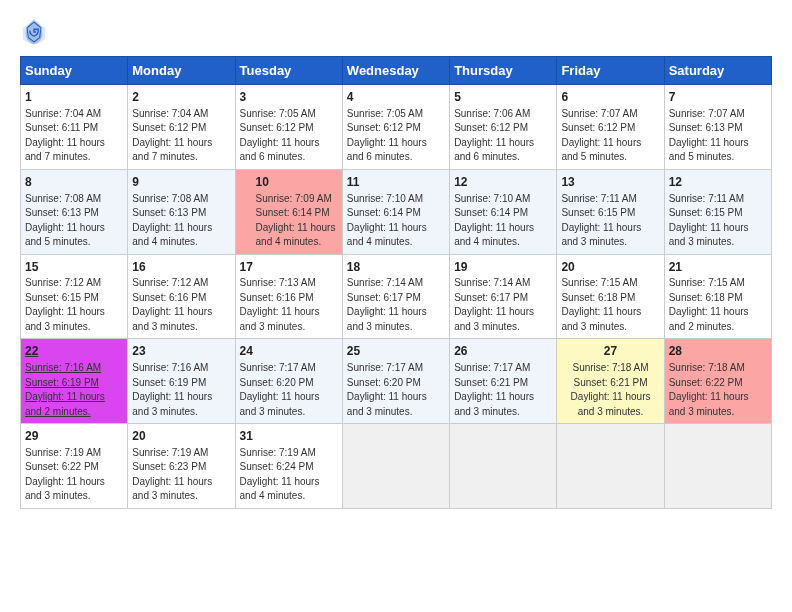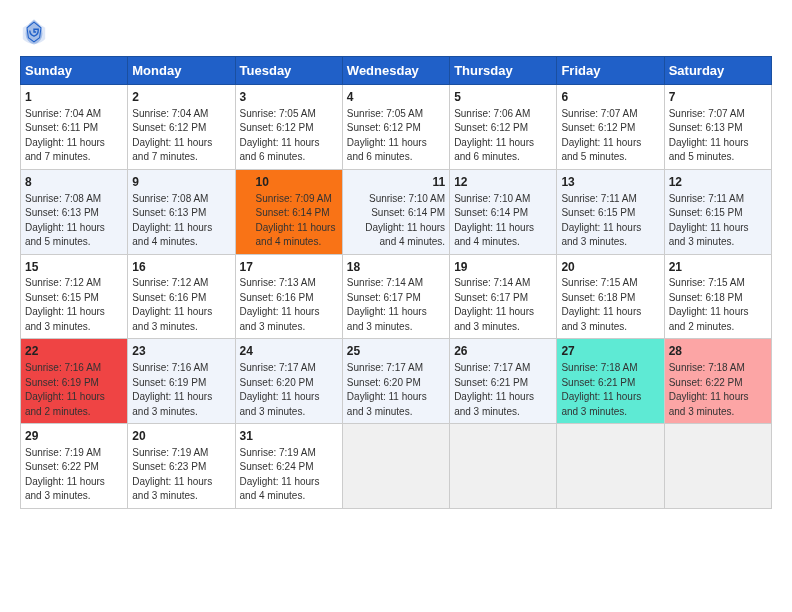--- a/index.html
+++ b/index.html
@@ -164,25 +164,25 @@
         </tr>
         <tr>
           <td style="background: rgb(240, 244, 251);">
             <span class="day-number">8</span>
             <div class="day-info">Sunrise: 7:08 AM<br>Sunset: 6:13 PM<br>Daylight: 11 hours<br>and 5 minutes.</div>
           </td>
           <td style="background: rgb(240, 244, 251);">
             <span class="day-number">9</span>
             <div class="day-info">Sunrise: 7:08 AM<br>Sunset: 6:13 PM<br>Daylight: 11 hours<br>and 4 minutes.</div>
           </td>
-          <td style="background: #f97316; padding-left: 20px;">
+          <td style="background: #fca5a5; padding-left: 20px;">
             <span class="day-number">10</span>
             <div class="day-info">Sunrise: 7:09 AM<br>Sunset: 6:14 PM<br>Daylight: 11 hours<br>and 4 minutes.</div>
           </td>
-          <td style="background: rgb(240, 244, 251); text-align: right;">
+          <td style="background: rgb(240, 244, 251);">
             <span class="day-number">11</span>
             <div class="day-info">Sunrise: 7:10 AM<br>Sunset: 6:14 PM<br>Daylight: 11 hours<br>and 4 minutes.</div>
           </td>
           <td style="background: rgb(240, 244, 251);">
             <span class="day-number">12</span>
             <div class="day-info">Sunrise: 7:10 AM<br>Sunset: 6:14 PM<br>Daylight: 11 hours<br>and 4 minutes.</div>
           </td>
           <td style="background: rgb(240, 244, 251);">
             <span class="day-number">13</span>
             <div class="day-info">Sunrise: 7:11 AM<br>Sunset: 6:15 PM<br>Daylight: 11 hours<br>and 3 minutes.</div>
@@ -216,41 +216,41 @@
           <td>
             <span class="day-number">20</span>
             <div class="day-info">Sunrise: 7:15 AM<br>Sunset: 6:18 PM<br>Daylight: 11 hours<br>and 3 minutes.</div>
           </td>
           <td>
             <span class="day-number">21</span>
             <div class="day-info">Sunrise: 7:15 AM<br>Sunset: 6:18 PM<br>Daylight: 11 hours<br>and 2 minutes.</div>
           </td>
         </tr>
         <tr>
-          <td style="background: #ef4444;">
+          <td style="background: #d946ef; text-decoration: underline;">
             <span class="day-number">22</span>
             <div class="day-info">Sunrise: 7:16 AM<br>Sunset: 6:19 PM<br>Daylight: 11 hours<br>and 2 minutes.</div>
           </td>
           <td style="background: rgb(240, 244, 251);">
             <span class="day-number">23</span>
             <div class="day-info">Sunrise: 7:16 AM<br>Sunset: 6:19 PM<br>Daylight: 11 hours<br>and 3 minutes.</div>
           </td>
           <td style="background: rgb(240, 244, 251);">
             <span class="day-number">24</span>
             <div class="day-info">Sunrise: 7:17 AM<br>Sunset: 6:20 PM<br>Daylight: 11 hours<br>and 3 minutes.</div>
           </td>
           <td style="background: rgb(240, 244, 251); margin-top: 8px;">
             <span class="day-number">25</span>
             <div class="day-info">Sunrise: 7:17 AM<br>Sunset: 6:20 PM<br>Daylight: 11 hours<br>and 3 minutes.</div>
           </td>
           <td style="background: rgb(240, 244, 251); margin-top: 9px;">
             <span class="day-number">26</span>
             <div class="day-info">Sunrise: 7:17 AM<br>Sunset: 6:21 PM<br>Daylight: 11 hours<br>and 3 minutes.</div>
           </td>
-          <td style="background: #5eead4;">
+          <td style="background: #fef9c3; text-align: center;">
             <span class="day-number">27</span>
             <div class="day-info">Sunrise: 7:18 AM<br>Sunset: 6:21 PM<br>Daylight: 11 hours<br>and 3 minutes.</div>
           </td>
           <td style="background: #fca5a5;">
             <span class="day-number">28</span>
             <div class="day-info">Sunrise: 7:18 AM<br>Sunset: 6:22 PM<br>Daylight: 11 hours<br>and 3 minutes.</div>
           </td>
         </tr>
         <tr>
           <td>

